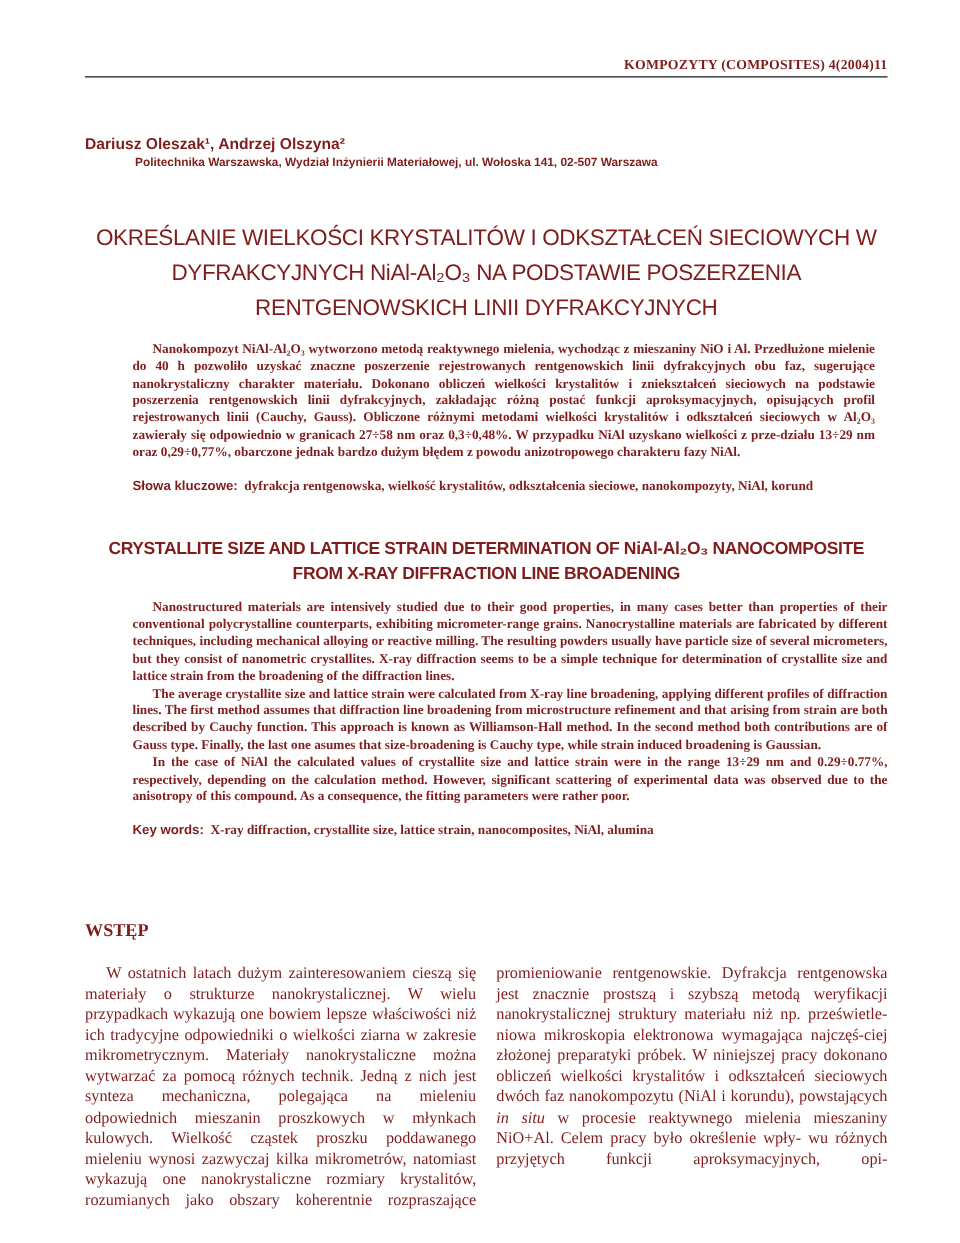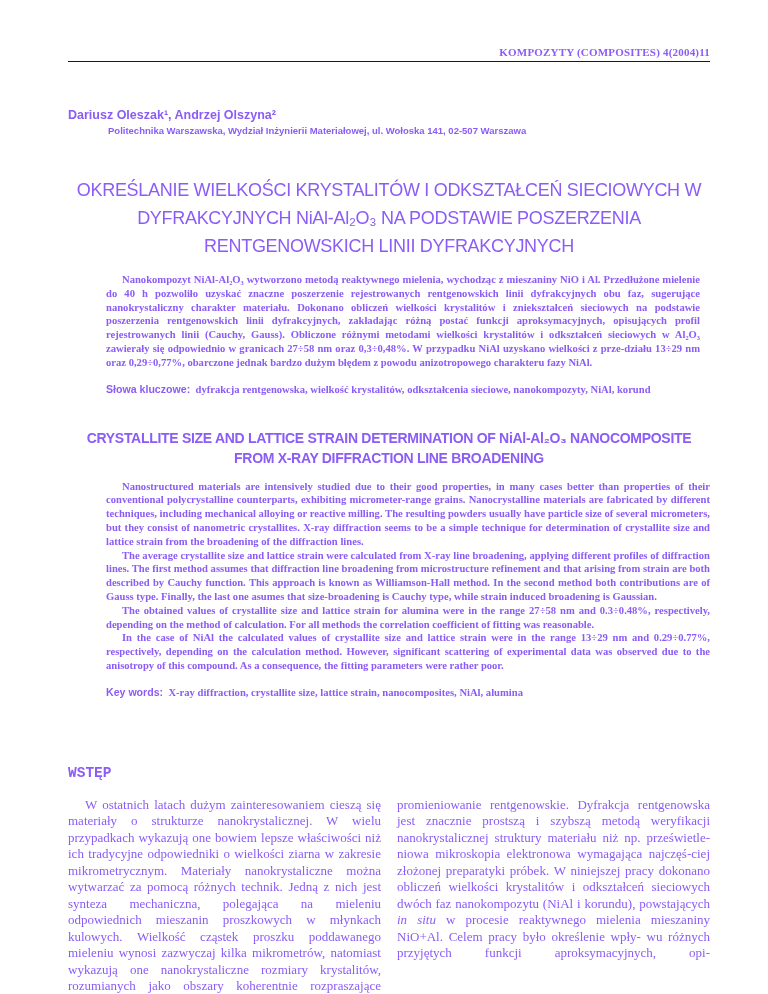--- a/index.html
+++ b/index.html
@@ -8,21 +8,21 @@
     background: #ffffff;
   }
   .page {
     position: relative;
     width: 768px;
     height: 994px;
     background: #ffffff;
     box-sizing: border-box;
     padding: 46px 58px 0 68px;
     overflow: hidden;
-    color: #8b5cf6;
+    color: #7f1d1d;
   }
   .journal-ref {
     font-family: "Liberation Serif", serif;
     font-weight: bold;
     font-size: 11px;
     text-align: right;
     letter-spacing: 0.2px;
   }
   .header-rule {
     border: none;
@@ -79,21 +79,21 @@
     margin: 32px 0 0 0;
     font-family: "Liberation Sans", sans-serif;
     font-weight: bold;
     font-size: 14px;
     letter-spacing: -0.3px;
     line-height: 20px;
     text-align: center;
   }
   .section-heading {
     margin: 66px 0 0 0;
-    font-family: Liberation Mono, monospace;
+    font-family: Liberation Serif, serif;
     font-weight: bold;
     font-size: 14.5px;
   }
   .columns {
     display: flex;
     gap: 16px;
     margin-top: 16px;
   }
   .col {
     flex: 1;
@@ -120,21 +120,20 @@
 
   <p class="abstract-pl">Nanokompozyt NiAl-Al₂O₃ wytworzono metodą reaktywnego mielenia, wychodząc z mieszaniny NiO i Al. Przedłużone mielenie do 40 h pozwoliło uzyskać znaczne poszerzenie rejestrowanych rentgenowskich linii dyfrakcyjnych obu faz, sugerujące nanokrystaliczny charakter materiału. Dokonano obliczeń wielkości krystalitów i zniekształceń sieciowych na podstawie poszerzenia rentgenowskich linii dyfrakcyjnych, zakładając różną postać funkcji aproksymacyjnych, opisujących profil rejestrowanych linii (Cauchy, Gauss). Obliczone różnymi metodami wielkości krystalitów i odkształceń sieciowych w Al₂O₃ zawierały się odpowiednio w granicach 27÷58 nm oraz 0,3÷0,48%. W przypadku NiAl uzyskano wielkości z prze-działu 13÷29 nm oraz 0,29÷0,77%, obarczone jednak bardzo dużym błędem z powodu anizotropowego charakteru fazy NiAl.</p>
 
   <p class="keywords"><span class="kw-label">Słowa kluczowe:</span>&nbsp; <span class="kw-text">dyfrakcja rentgenowska, wielkość krystalitów, odkształcenia sieciowe, nanokompozyty, NiAl, korund</span></p>
 
   <h2 class="title-en">CRYSTALLITE SIZE AND LATTICE STRAIN DETERMINATION OF NiAl-Al₂O₃ NANOCOMPOSITE FROM X-RAY DIFFRACTION LINE BROADENING</h2>
 
   <div class="abstract-en">
     <p>Nanostructured materials are intensively studied due to their good properties, in many cases better than properties of their conventional polycrystalline counterparts, exhibiting micrometer-range grains. Nanocrystalline materials are fabricated by different techniques, including mechanical alloying or reactive milling. The resulting powders usually have particle size of several micrometers, but they consist of nanometric crystallites. X-ray diffraction seems to be a simple technique for determination of crystallite size and lattice strain from the broadening of the diffraction lines.</p>
     <p>The average crystallite size and lattice strain were calculated from X-ray line broadening, applying different profiles of diffraction lines. The first method assumes that diffraction line broadening from microstructure refinement and that arising from strain are both described by Cauchy function. This approach is known as Williamson-Hall method. In the second method both contributions are of Gauss type. Finally, the last one asumes that size-broadening is Cauchy type, while strain induced broadening is Gaussian.</p>
-    <p>The obtained values of crystallite size and lattice strain for alumina were in the range 27÷58 nm and 0.3÷0.48%, respectively, depending on the method of calculation. For all methods the correlation coefficient of fitting was reasonable.</p>
     <p>In the case of NiAl the calculated values of crystallite size and lattice strain were in the range 13÷29 nm and 0.29÷0.77%, respectively, depending on the calculation method. However, significant scattering of experimental data was observed due to the anisotropy of this compound. As a consequence, the fitting parameters were rather poor.</p>
   </div>
 
   <p class="keywords"><span class="kw-label">Key words:</span>&nbsp; <span class="kw-text">X-ray diffraction, crystallite size, lattice strain, nanocomposites, NiAl, alumina</span></p>
 
   <h3 class="section-heading">WSTĘP</h3>
 
   <div class="columns">
     <div class="col left">W ostatnich latach dużym zainteresowaniem cieszą się materiały o strukturze nanokrystalicznej. W wielu przypadkach wykazują one bowiem lepsze właściwości niż ich tradycyjne odpowiedniki o wielkości ziarna w zakresie mikrometrycznym. Materiały nanokrystaliczne można wytwarzać za pomocą różnych technik. Jedną z nich jest synteza mechaniczna, polegająca na mieleniu odpowiednich mieszanin proszkowych w młynkach kulowych. Wielkość cząstek proszku poddawanego mieleniu wynosi zazwyczaj kilka mikrometrów, natomiast wykazują one nanokrystaliczne rozmiary krystalitów, rozumianych jako obszary koherentnie rozpraszające</div>
     <div class="col right"><span>promieniowanie rentgenowskie. Dyfrakcja rentgenowska jest znacznie prostszą i szybszą metodą weryfikacji nanokrystalicznej struktury materiału niż np. prześwietle- niowa mikroskopia elektronowa wymagająca najczęś-ciej złożonej preparatyki próbek. W niniejszej pracy dokonano obliczeń wielkości krystalitów i odkształceń sieciowych dwóch faz nanokompozytu (NiAl i korundu), powstających </span><span style="font-style: italic;">in situ</span><span> w procesie reaktywnego mielenia mieszaniny NiO+Al. Celem pracy było określenie wpły- wu różnych przyjętych funkcji aproksymacyjnych, opi-</span></div>

